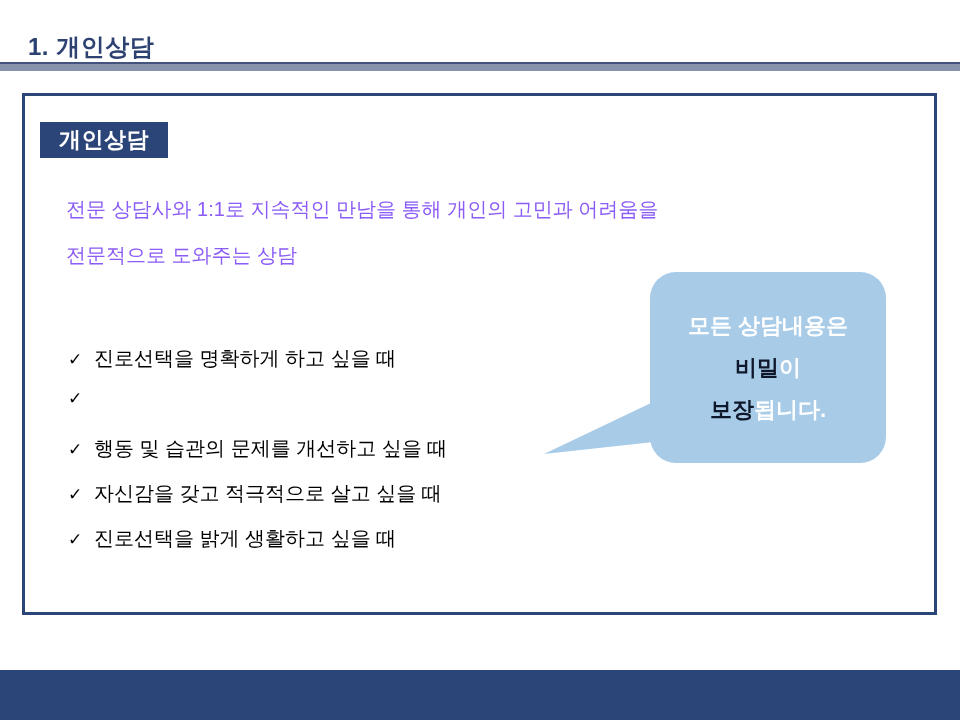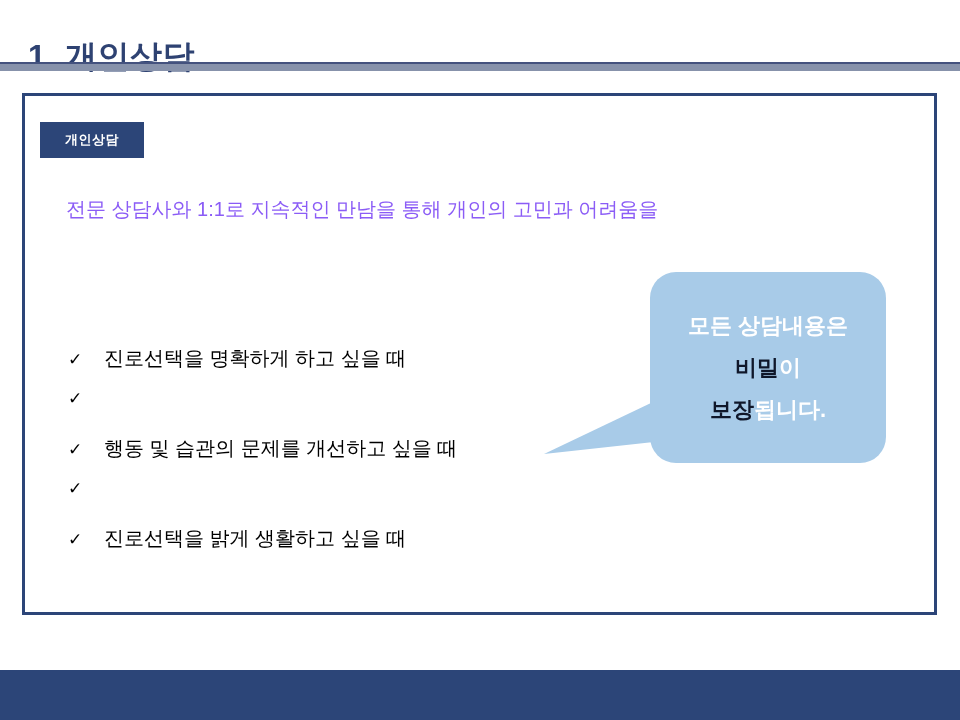--- a/index.html
+++ b/index.html
@@ -21,21 +21,21 @@
     position: absolute;
     inset: 0;
     background: #ffffff;
   }
 
   
   .slide-title {
     position: absolute;
     left: 28px;
     top: 18px;
-    font-size: 32px;
+    font-size: 24px;
     font-weight: bold;
     color: #2e4272;
     letter-spacing: 0.5px;
     line-height: 1.1;
     white-space: nowrap;
   }
 
   
   .title-rule {
     position: absolute;
@@ -58,25 +58,25 @@
     border: 3px solid #2c4578;
     box-sizing: border-box;
     background: #ffffff;
   }
 
   
   .section-badge {
     position: absolute;
     left: 40px;
     top: 122px;
-    width: 104px;
+    width: 128px;
     height: 36px;
     background: #2c4578;
     color: #ffffff;
-    font-size: 13px;
+    font-size: 22px;
     font-weight: bold;
     display: flex;
     align-items: center;
     justify-content: center;
     letter-spacing: 0.5px;
     box-sizing: border-box;
   }
 
   
   .description {
@@ -113,21 +113,20 @@
   .check-icon {
     display: inline-block;
     width: 26px;
     flex: 0 0 26px;
     font-size: 17px;
     color: #000000;
     line-height: 1;
   }
   .check-label {
     display: inline-block;
-    margin-left: 10px;
   }
 
   
   .callout {
     position: absolute;
     left: 650px;
     top: 272px;
     width: 236px;
     height: 191px;
   }
@@ -182,36 +181,38 @@
   <h1 class="slide-title">1. 개인상담</h1>
 
   <div class="title-rule"></div>
 
   <div class="content-frame"></div>
 
   <div class="section-badge">개인상담</div>
 
   <div class="description">
     <span class="desc-line">전문 상담사와 1:1로 지속적인 만남을 통해 개인의 고민과 어려움을</span>
+    <span class="desc-line">전문적으로 도와주는 상담</span>
   </div>
 
   <ul class="checklist">
     <li>
       <span class="check-icon">✓</span>
       <span class="check-label">진로선택을 명확하게 하고 싶을 때</span>
     </li>
     <li>
       <span class="check-icon">✓</span>
     </li>
     <li>
       <span class="check-icon">✓</span>
       <span class="check-label">행동 및 습관의 문제를 개선하고 싶을 때</span>
     </li>
     <li>
       <span class="check-icon">✓</span>
+      <span class="check-label">자신감을 갖고 적극적으로 살고 싶을 때</span>
     </li>
     <li>
       <span class="check-icon">✓</span>
       <span class="check-label">진로선택을 밝게 생활하고 싶을 때</span>
     </li>
   </ul>
 
   <div class="callout">
     <svg class="callout-tail" viewBox="0 0 130 80" aria-hidden="true">
       <polygon points="130,0 0,62 128,48" fill="#a8cbe8"></polygon>

